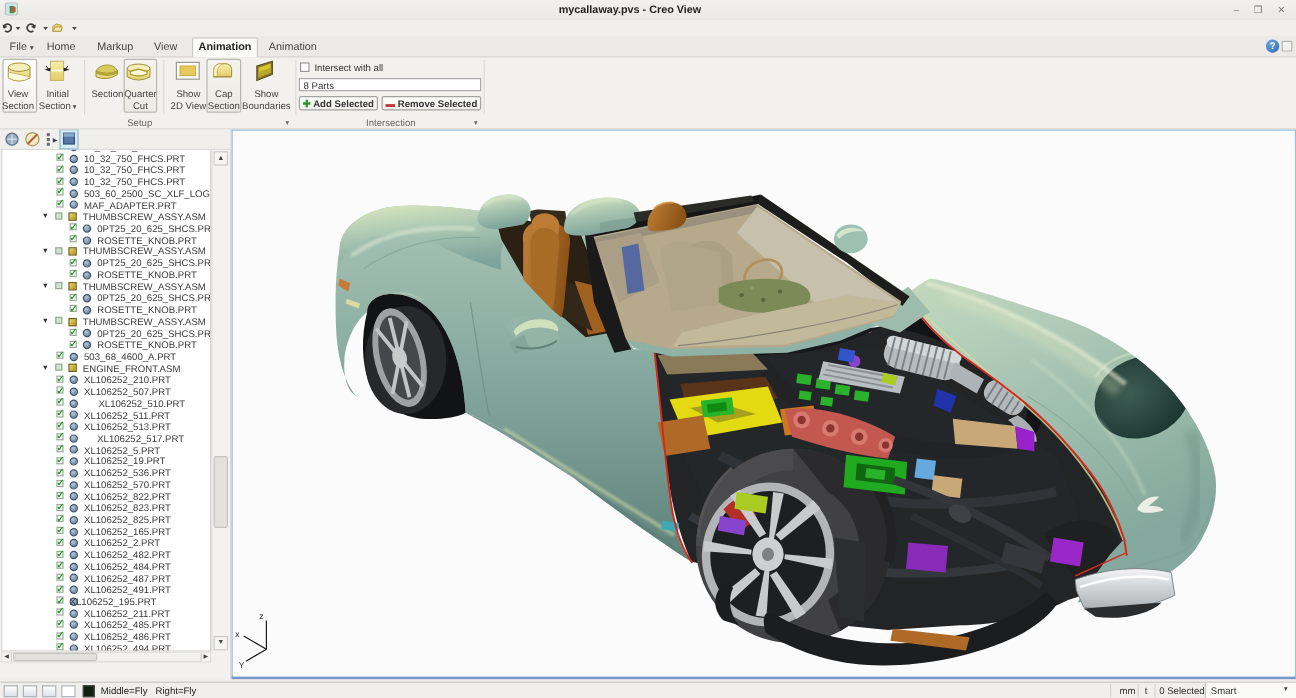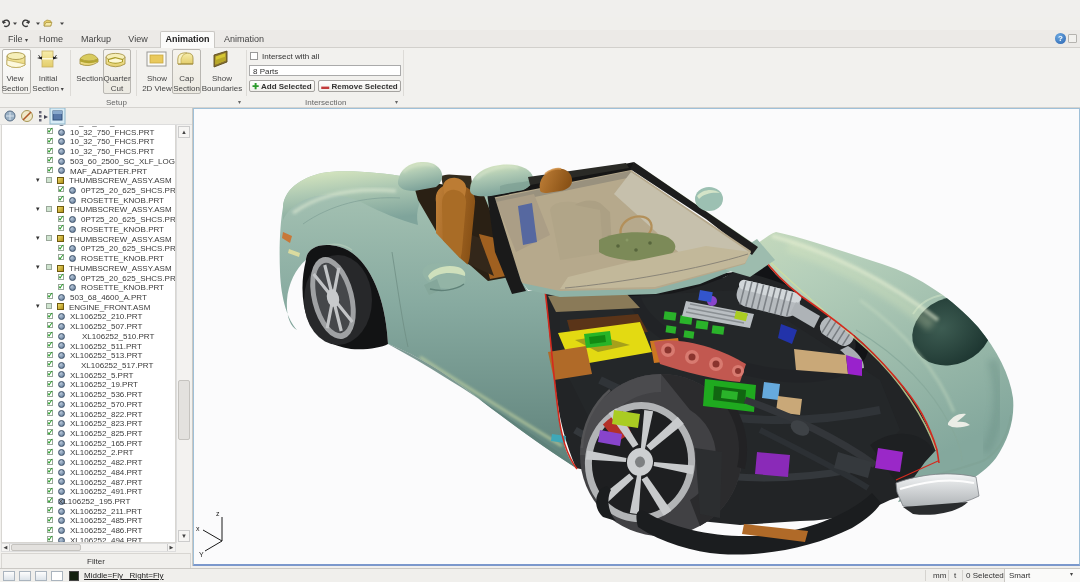--- a/index.html
+++ b/index.html
@@ -47,20 +47,28 @@
 #modelbar { position:absolute; left:0; top:0; width:885px; height:11px; background:linear-gradient(#e4f2fa,#cfe7f3); border-bottom:1px solid #a7cadf; font-size:8px; font-weight:bold; color:#333; text-align:center; line-height:11px; }
 #modelx { position:absolute; right:5px; top:1px; font-size:7px; color:#556; font-weight:normal; }
 
 
 #statusbar { left:0; top:568px; width:1080px; height:14px; background:#f0efec; border-top:1px solid #cac8c4; font-size:8px; color:#333; }
 .sseg { position:absolute; top:2px; }
 </style>
 </head>
 <body>
 <div id="app">
+  <div class="abs" id="titlebar">
+    <div class="abs" style="left:4px;top:2px;width:11px;height:11px;border-radius:2px;background:linear-gradient(135deg,#bfe0e8,#e8f0d8);border:1px solid #b0c4c8;">
+      <div style="position:absolute;left:3px;top:2px;width:4px;height:6px;background:#4a8a50;"></div>
+      <div style="position:absolute;left:5px;top:3px;width:3px;height:4px;background:#b06030;"></div>
+    </div>
+    <div class="abs" id="title">mycallaway.pvs - Creo View</div>
+    <div class="abs" id="winbtns">– ❐ ✕</div>
+  </div>
   <div class="abs" id="qat">
     <svg width="80" height="13" style="position:absolute;left:0;top:0">
       <path d="M3,6 a3.2,3.2 0 1 1 1.2,2.8" fill="none" stroke="#3a3a3a" stroke-width="1.4"></path>
       <path d="M2,3.5 L3.2,7 L6.2,5.2 Z" fill="#3a3a3a"></path>
       <path d="M13,5.5 l4,0 -2,2.5 z" fill="#444"></path>
       <path d="M29,6 a3.2,3.2 0 1 0 -1.2,2.8" fill="none" stroke="#3a3a3a" stroke-width="1.4"></path>
       <path d="M30,3.5 L28.8,7 L25.8,5.2 Z" fill="#3a3a3a"></path>
       <path d="M36,5.5 l4,0 -2,2.5 z" fill="#444"></path>
       <path d="M44,5 l3,-2 4,1 0,5 -7,0 z" fill="#e8cf6a" stroke="#a8903a" stroke-width="0.7"></path>
       <path d="M44,9 l2,-3.5 6,0 -1.5,3.5 z" fill="#f5e9a8" stroke="#a8903a" stroke-width="0.7"></path>
@@ -450,21 +458,20 @@
     <div id="vscroll">
       <div style="position:absolute;left:1px;top:1px;width:12px;height:12px;background:#f6f5f3;border:1px solid #ccc;font-size:6px;text-align:center;line-height:11px;color:#444;">▲</div>
       <div style="position:absolute;left:1px;top:255px;width:12px;height:60px;background:#e3e1de;border:1px solid #c5c3bf;border-radius:2px;"></div>
       <div style="position:absolute;left:1px;bottom:1px;width:12px;height:12px;background:#f6f5f3;border:1px solid #ccc;font-size:6px;text-align:center;line-height:11px;color:#444;">▼</div>
     </div>
     <div id="hscroll">
       <div style="position:absolute;left:0px;top:0px;width:8px;height:7px;background:#f6f5f3;border-right:1px solid #ccc;font-size:5px;text-align:center;line-height:7px;color:#444;">◀</div>
       <div style="position:absolute;left:9px;top:0px;width:70px;height:7px;background:#e3e1de;border:1px solid #c5c3bf;border-radius:2px;"></div>
       <div style="position:absolute;right:0px;top:0px;width:8px;height:7px;background:#f6f5f3;border-left:1px solid #ccc;font-size:5px;text-align:center;line-height:7px;color:#444;">▶</div>
     </div>
-    <div id="filterbar">Filter</div>
   </div>
   <div class="abs" id="viewport">
     <svg id="scene" width="885" height="443" viewBox="194 121 885 443" style="position:absolute;left:0;top:12px;">
       <defs>
         <linearGradient id="deckG" x1="0" y1="0" x2="0.3" y2="1">
           <stop offset="0" stop-color="#dceac0"></stop>
             <stop offset="0.45" stop-color="#aec9b3"></stop>
             <stop offset="1" stop-color="#7fa49b"></stop>
         </linearGradient>
         <linearGradient id="sideG" x1="0" y1="0" x2="0" y2="1">
@@ -727,21 +734,21 @@
       <text x="196" y="531" font-size="7" fill="#1a1a1a">x</text>
       <text x="199" y="557" font-size="7" fill="#1a1a1a">Y</text>
     </svg>
   </div>
   <div class="abs" id="statusbar">
     <div class="sseg" style="left:3px;width:12px;height:10px;border:1px solid #aab4be;background:linear-gradient(#fdfdfd,#dde4ea);"></div>
     <div class="sseg" style="left:19px;width:12px;height:10px;border:1px solid #aab4be;background:linear-gradient(#fdfdfd,#dde4ea);"></div>
     <div class="sseg" style="left:35px;width:12px;height:10px;border:1px solid #aab4be;background:linear-gradient(#fdfdfd,#dde4ea);"></div>
     <div class="sseg" style="left:51px;width:12px;height:10px;border:1px solid #aab4be;background:#fff;"></div>
     <div class="sseg" style="left:69px;width:10px;height:10px;background:#12200e;border:1px solid #444;"></div>
-    <div class="sseg" style="left:84px;color:#222;text-decoration:underline;">Middle=Fly&nbsp;&nbsp;&nbsp;Right=Fly</div>
+    <div class="sseg" style="left:84px;color:#222;">Middle=Fly&nbsp;&nbsp;&nbsp;Right=Fly</div>
     <div class="sseg" style="left:933px;color:#333;">mm</div>
     <div class="sseg" style="left:925px;top:1px;height:11px;width:1px;background:#d5d3cf;"></div>
     <div class="sseg" style="left:954px;color:#333;">t</div>
     <div class="sseg" style="left:948px;top:1px;height:11px;width:1px;background:#d5d3cf;"></div>
     <div class="sseg" style="left:962px;top:1px;height:11px;width:1px;background:#d5d3cf;"></div>
     <div class="sseg" style="left:966px;color:#333;">0 Selected</div>
     <div class="sseg" style="left:1004px;top:0px;width:76px;height:13px;background:#fafaf9;border-left:1px solid #cac8c4;"></div>
     <div class="sseg" style="left:1009px;color:#333;">Smart</div>
     <div class="sseg" style="left:1070px;top:1px;font-size:6px;color:#444;">▾</div>
   </div>

